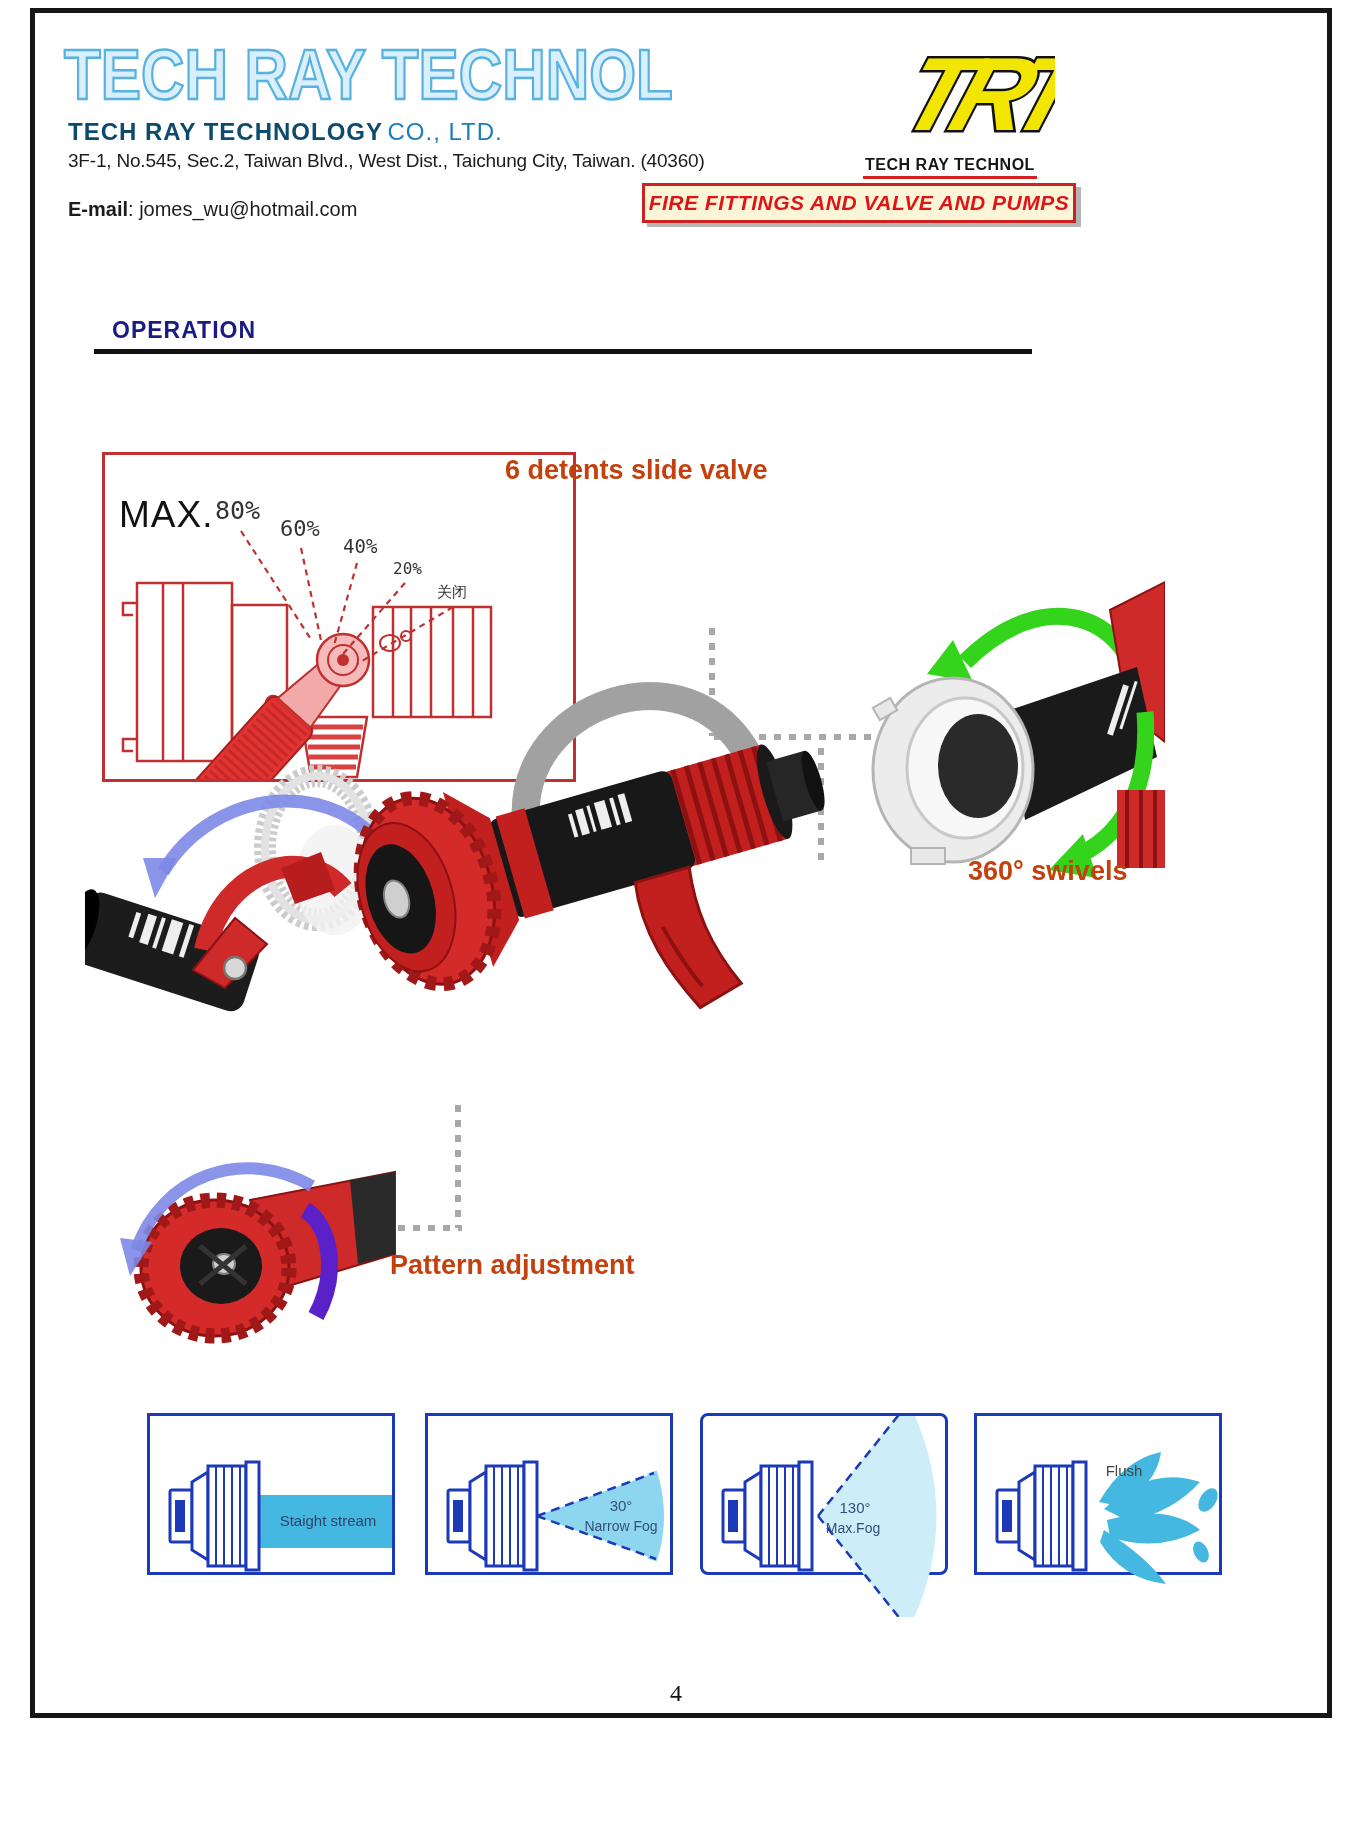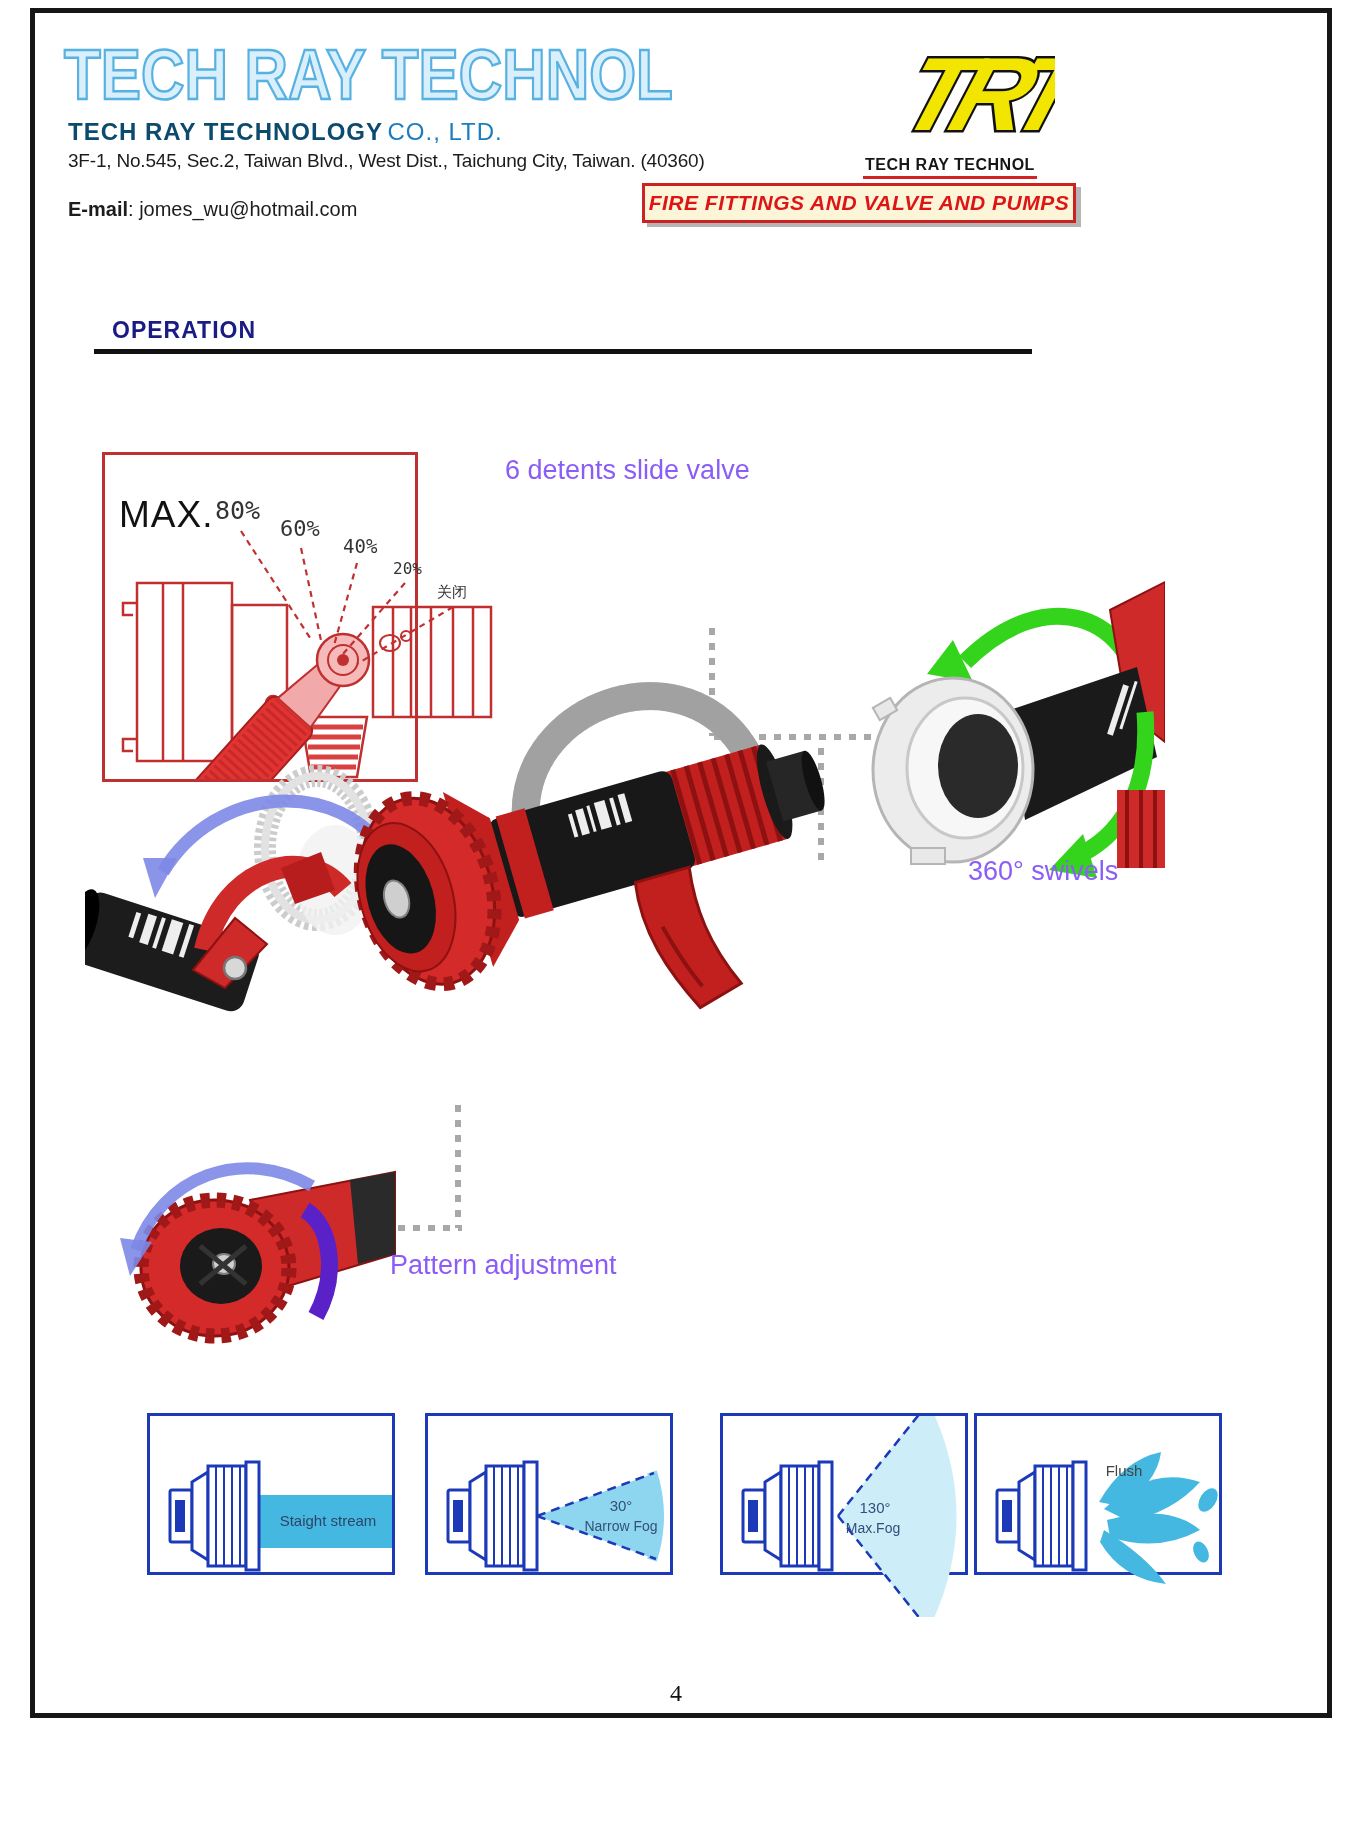--- a/index.html
+++ b/index.html
@@ -22,22 +22,22 @@
   .trt-block{left:843px;top:34px;width:214px;text-align:center;}
   .trt-name{display:inline-block;font-size:16px;font-weight:bold;color:#161616;
             letter-spacing:0.5px;border-bottom:3px solid #d42222;padding:0 2px 2px 2px;margin-top:-8px;}
   .trt-tagline{font-size:20px;font-weight:bold;font-style:italic;color:#1a7dc0;margin-top:2px;}
   .banner{left:630px;top:183px;width:428px;height:34px;line-height:34px;text-align:center;
           background:#fcf5d8;border:3px solid #cc2222;box-shadow:5px 4px 0 #b5b5b5;
           font-size:21px;font-weight:bold;font-style:italic;color:#dd1515;letter-spacing:0.5px;margin-left:12px;}
   
   .op-title{left:112px;top:317px;font-size:23px;font-weight:bold;color:#1b1b85;letter-spacing:1px;text-align:right;}
   .op-rule{left:94px;top:349px;width:938px;height:5px;background:#111;}
-  .red-box{left:102px;top:452px;width:316px;height:330px;border:3px solid #c03030;box-sizing:border-box;}
-  .caption{font-size:27px;font-weight:normal;color:#8b5cf6;white-space:nowrap;}
+  .red-box{left:102px;top:452px;width:474px;height:330px;border:3px solid #c03030;box-sizing:border-box;}
+  .caption{font-size:27px;font-weight:bold;color:#c2410c;white-space:nowrap;}
   .cap-detents{left:505px;top:455px;}
   .cap-swivel{left:968px;top:856px;}
   .cap-pattern{left:390px;top:1250px;}
   
   .pbox{top:1413px;width:248px;height:162px;border:3px solid #1c3ab8;box-sizing:border-box;background:#fff;}
   .footer-num{left:30px;top:1680px;width:1292px;text-align:center;
               font-family:"Liberation Serif",serif;font-size:24px;color:#111;}
   svg text{font-family:"Liberation Sans",sans-serif;}
   svg text.tech{font-family:"DejaVu Sans Mono",monospace;}
 </style>
@@ -301,21 +301,21 @@
         <line x1="66" y1="50" x2="66" y2="150"></line>
           <line x1="74" y1="50" x2="74" y2="150"></line>
         <line x1="82" y1="50" x2="82" y2="150"></line>
           <line x1="90" y1="50" x2="90" y2="150"></line>
       </g>
       <text x="193" y="95" font-size="15" text-anchor="middle" fill="#33507a">30°</text>
       <text x="193" y="115" font-size="14" text-anchor="middle" fill="#33507a">Narrow Fog</text>
     </svg>
   </div>
 
-  <div class="abs pbox" style="left:720px;">
+  <div class="abs pbox" style="left:700px;border-radius:8px;">
     <svg width="242" height="201" viewBox="0 0 242 201">
       <path d="M115,100 L205,-15 Q262,100 205,215 Z" fill="#cdeef9"></path>
       <g stroke="#1c3ab8" stroke-width="2.5" stroke-dasharray="9 6" fill="none">
         <line x1="115" y1="100" x2="206" y2="-14"></line>
         <line x1="115" y1="100" x2="206" y2="214"></line>
       </g>
       <g stroke="#1c3ab8" stroke-width="3" fill="#fff">
         <rect x="20" y="74" width="22" height="52" rx="2"></rect>
         <polygon points="42,66 58,56 58,144 42,134"></polygon>
         <rect x="58" y="50" width="38" height="100"></rect>

